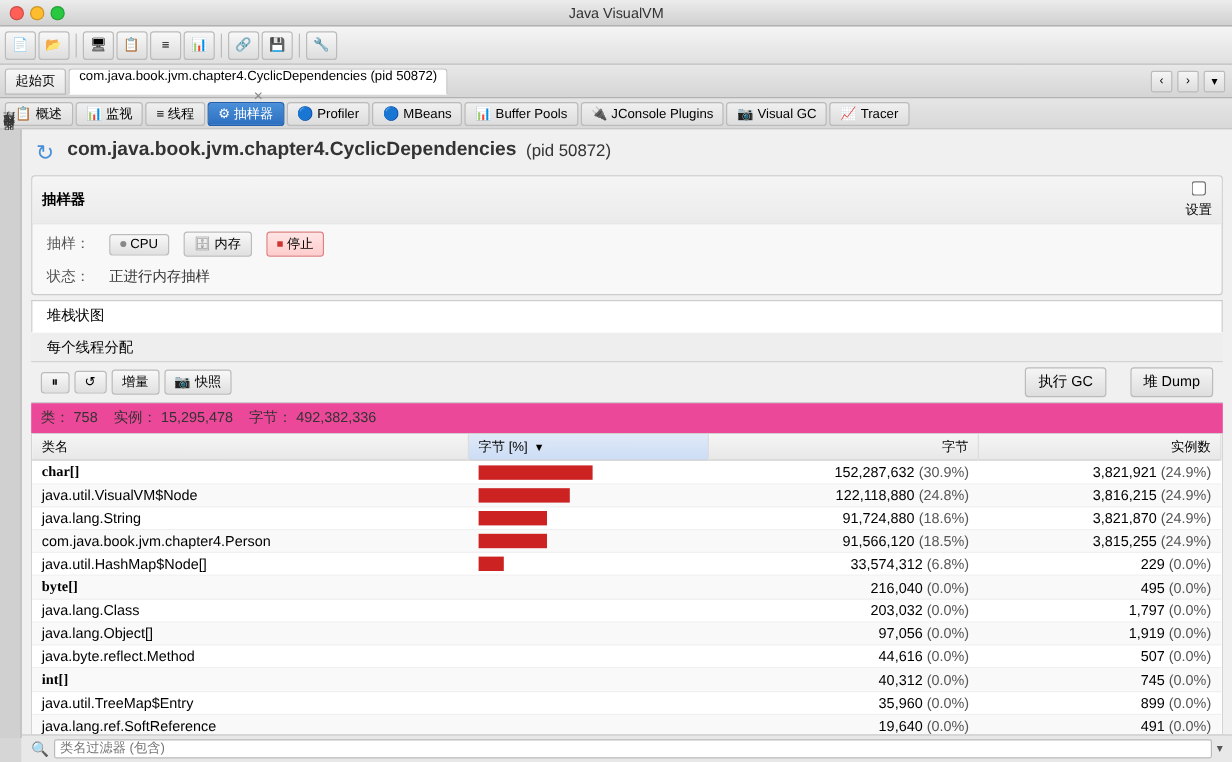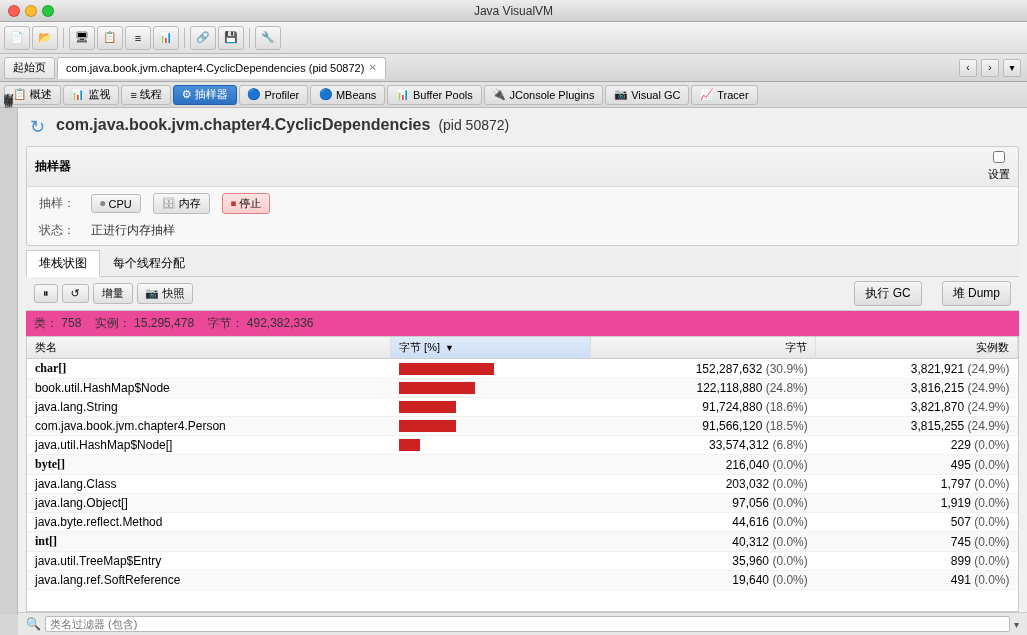--- a/index.html
+++ b/index.html
@@ -86,20 +86,21 @@
       border: 1px solid #bbb;
       border-radius: 3px 3px 0 0;
       cursor: pointer;
       font-size: 11px;
       gap: 4px;
       margin-right: 2px;
     }
     .tab-item.active {
       background: #fff;
       border-bottom: 1px solid #fff;
+      flex-direction: column;
     }
     .tab-close {
       font-size: 10px;
       color: #888;
     }
     .tab-nav-btn {
       width: 18px;
       height: 18px;
       background: linear-gradient(to bottom, #f5f5f5, #ddd);
       border: 1px solid #bbb;
@@ -263,20 +264,21 @@
     }
     .status-label { color: #555; min-width: 40px; }
     .status-value { color: #333; }
 
     
     .inner-tabs {
       display: flex;
       border-bottom: 1px solid #ccc;
       background: #eeeeee;
       margin: 0 8px;
+      flex-direction: column;
     }
     .inner-tab {
       padding: 4px 12px;
       cursor: pointer;
       font-size: 12px;
       border: 1px solid transparent;
       border-bottom: none;
       margin-bottom: -1px;
     }
     .inner-tab.active {
@@ -608,21 +610,21 @@
         </div>
       </td>
       <td class="td-bytes">
         152,287,632 <span class="td-bytes-pct">(30.9%)</span>
       </td>
       <td class="td-count">
         3,821,921 <span class="td-bytes-pct">(24.9%)</span>
       </td>
     </tr>
           <tr>
-      <td class="td-name ">book.util.HashMap$Node</td>
+      <td class="td-name ">java.util.VisualVM$Node</td>
       <td class="td-bar">
         <div class="bar-container">
           <div class="bar-fill" style="width:76px;"></div>
         </div>
       </td>
       <td class="td-bytes">
         122,118,880 <span class="td-bytes-pct">(24.8%)</span>
       </td>
       <td class="td-count">
         3,816,215 <span class="td-bytes-pct">(24.9%)</span>

